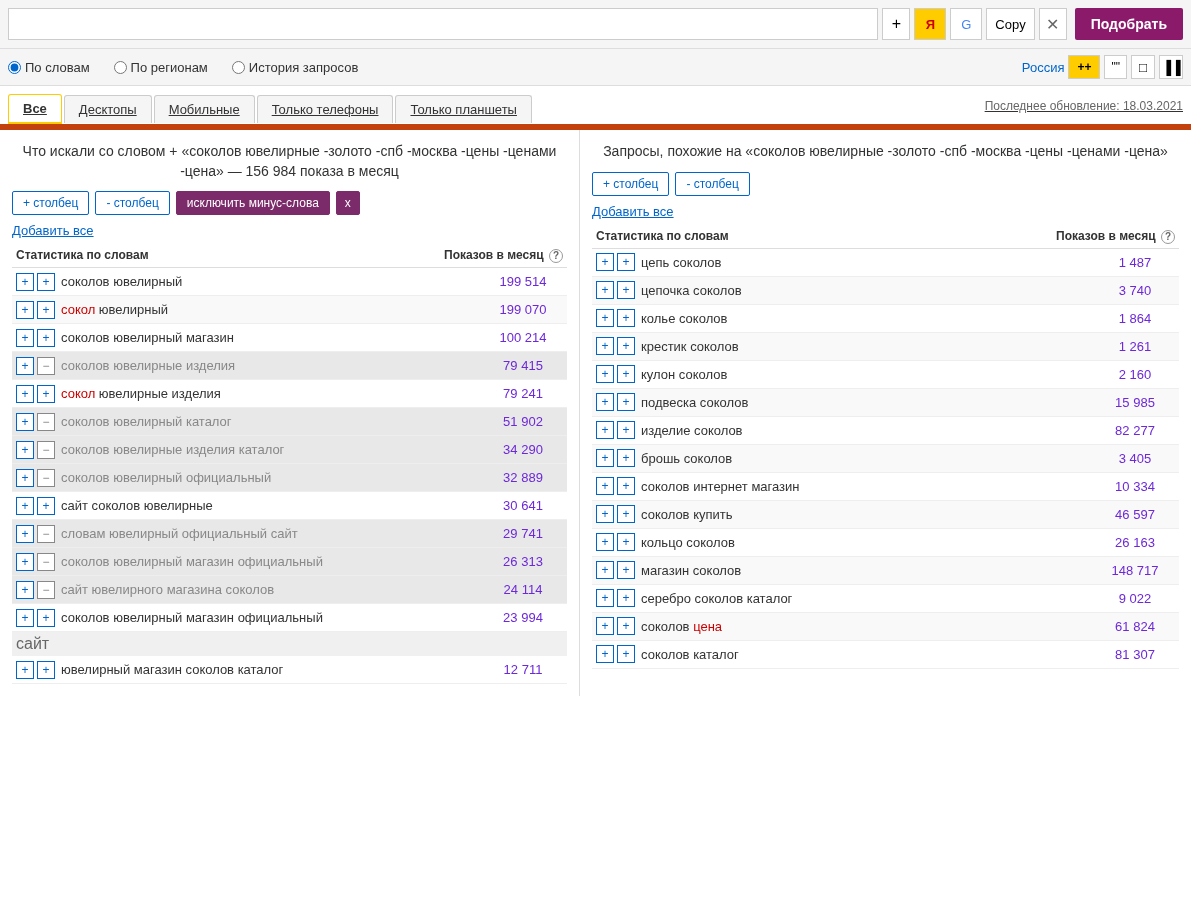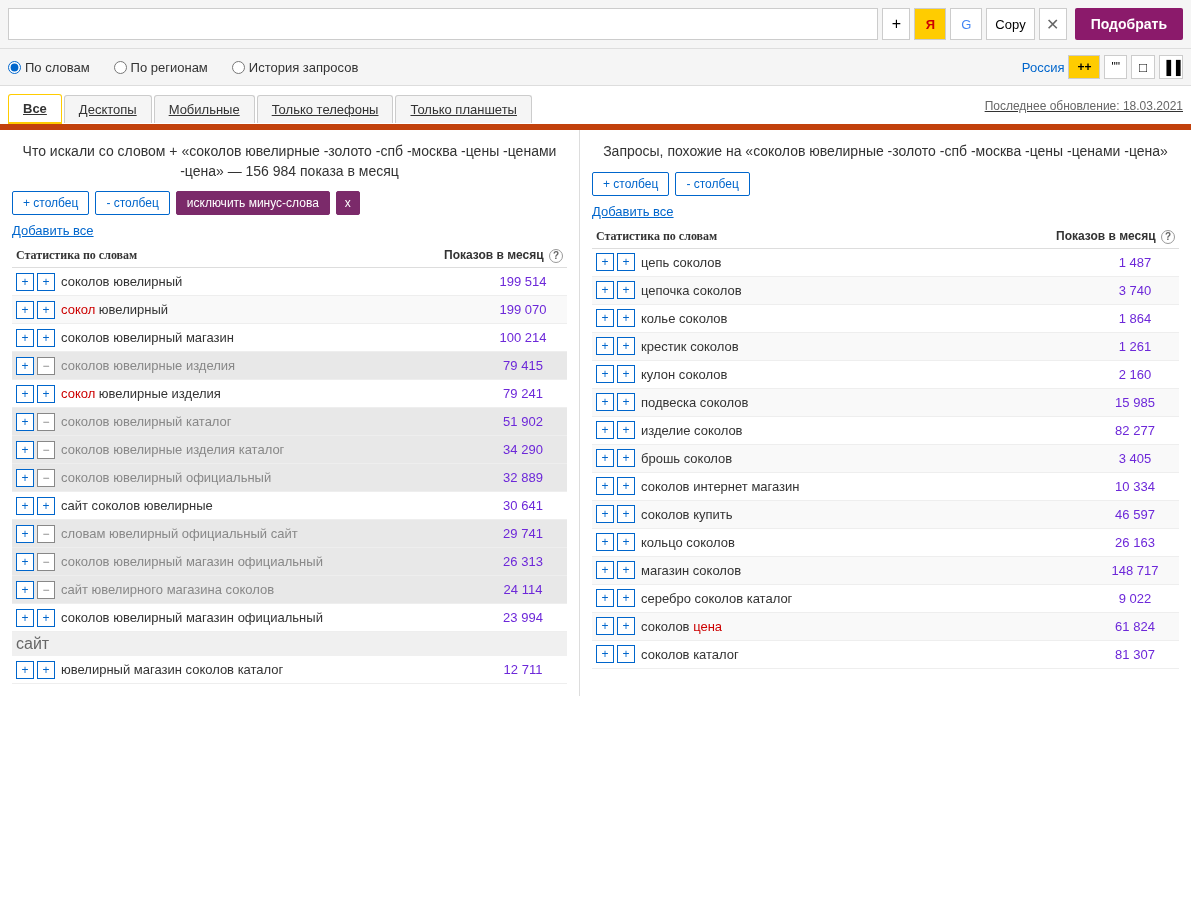--- a/index.html
+++ b/index.html
@@ -225,21 +225,21 @@
 
     .table-header {
       display: flex;
       justify-content: space-between;
       font-weight: bold;
       font-size: 12px;
       padding: 4px 4px;
       border-bottom: 1px solid #ddd;
       background: #fff;
     }
-    .col-stat { flex: 1; font-family: Liberation Serif, serif; }
+    .col-stat { flex: 1; }
     .col-count { text-align: right; min-width: 100px; padding-left: 20px; }
     .help-icon {
       display: inline-block;
       width: 14px; height: 14px;
       border: 1px solid #999;
       border-radius: 50%;
       text-align: center;
       line-height: 12px;
       font-size: 10px;
       color: #666;

